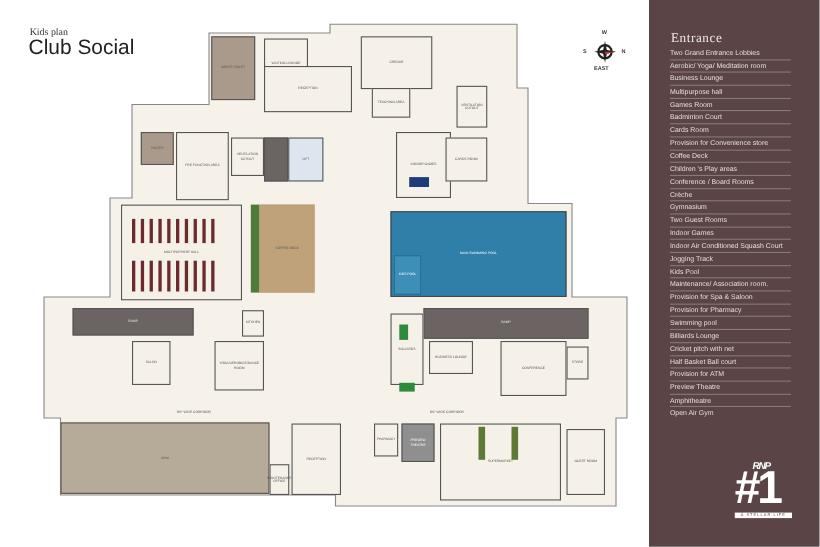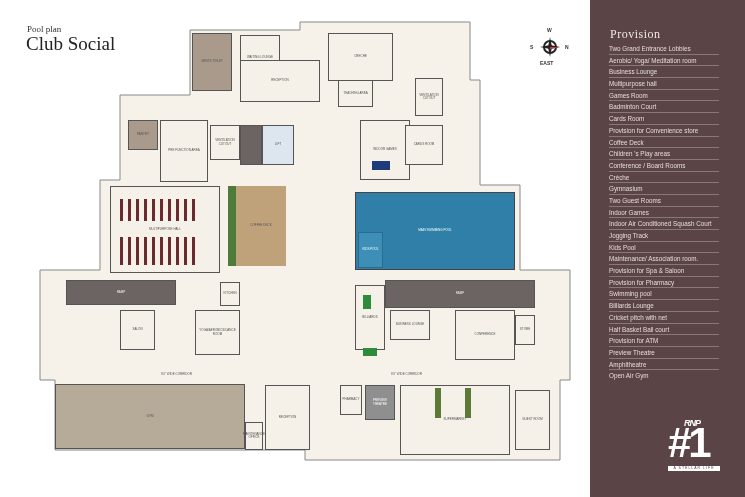--- a/index.html
+++ b/index.html
@@ -1,36 +1,36 @@
 <!DOCTYPE html>
 <html><head>
 <meta charset="utf-8">
 <style>
 *{box-sizing:border-box;margin:0;padding:0}
 body{width:745px;height:497px;background:#fff;font-family:"Liberation Sans",sans-serif;overflow:hidden;position:relative}
 #plan{position:absolute;left:0;top:0;width:590px;height:497px;background:#fff}
 .title-small{position:absolute;left:27px;top:24px;font-family:"Liberation Serif",serif;font-size:9px;color:#333}
-.title-big{position:absolute;left:26px;top:33px;font-family:Liberation Serif, serif;font-size:19px;color:#222}
+.title-big{position:absolute;left:26px;top:33px;font-family:Liberation Sans, sans-serif;font-size:19px;color:#222}
 .compass{position:absolute;left:530px;top:29px;width:40px;height:40px}
 .cl{position:absolute;font-size:5px;font-weight:bold;color:#333}
 #side{position:absolute;left:590px;top:0;width:155px;height:497px;background:#5a4445}
 #side h2{position:absolute;left:20px;top:27px;font-family:"Liberation Serif",serif;font-size:12px;color:#f1e7e3;font-weight:normal;letter-spacing:.5px}
 #amen{position:absolute;left:19px;top:43px;width:110px;list-style:none}
 #amen li{height:11.7px;border-bottom:1px solid #8a7777;font-size:6.3px;color:#e6dcd8;line-height:11px;white-space:nowrap}
 .logo{position:absolute;left:668px;top:416px;width:56px;height:58px;color:#fff}
 .room{position:absolute;border:1.5px solid #555;background:#f5f1e8;display:flex;align-items:center;justify-content:center;text-align:center}
 .rl{font-size:3px;color:#555;line-height:1.1;padding:1px}
 .dark{background:#6b6462}
 .tan{background:#a99a8b}
 </style>
 </head>
 <body>
 
 <div id="plan">
-  <div class="title-small">Pool plan</div>
+  <div class="title-small">Kids plan</div>
   <div class="title-big">Club Social</div>
 
   <div class="compass">
     <span class="cl" style="left:17px;top:-2px">W</span>
     <span class="cl" style="left:0;top:15px">S</span>
     <span class="cl" style="left:35px;top:15px">N</span>
     <span class="cl" style="left:10px;top:31px">EAST</span>
     <svg style="position:absolute;left:9px;top:7px" width="22" height="22" viewBox="0 0 22 22">
         <circle cx="11" cy="11" r="6" fill="none" stroke="#222" stroke-width="2"></circle>
         <path d="M11 1L13 11 11 21 9 11Z" fill="#222"></path>
@@ -174,21 +174,21 @@
   <div style="position:absolute;left:465px;top:388px;width:6px;height:30px;background:#5c7a36"></div>
   <div class="room" style="left:515px;top:390px;width:35px;height:60px">
       <span class="rl">GUEST ROOM</span>
     </div>
 
   <div class="rl" style="position:absolute;left:160px;top:372px">8'0" WIDE CORRIDOR</div>
   <div class="rl" style="position:absolute;left:390px;top:372px">8'0" WIDE CORRIDOR</div>
 </div>
 
 <div id="side">
-  <h2>Provision</h2>
+  <h2>Entrance</h2>
   <ul id="amen">
     <li>Two Grand Entrance Lobbies</li>
     <li>Aerobic/ Yoga/ Meditation room</li>
     <li>Business Lounge</li>
     <li>Multipurpose hall</li>
     <li>Games Room</li>
     <li>Badminton Court</li>
     <li>Cards Room</li>
     <li>Provision for Convenience store</li>
     <li>Coffee Deck</li>

